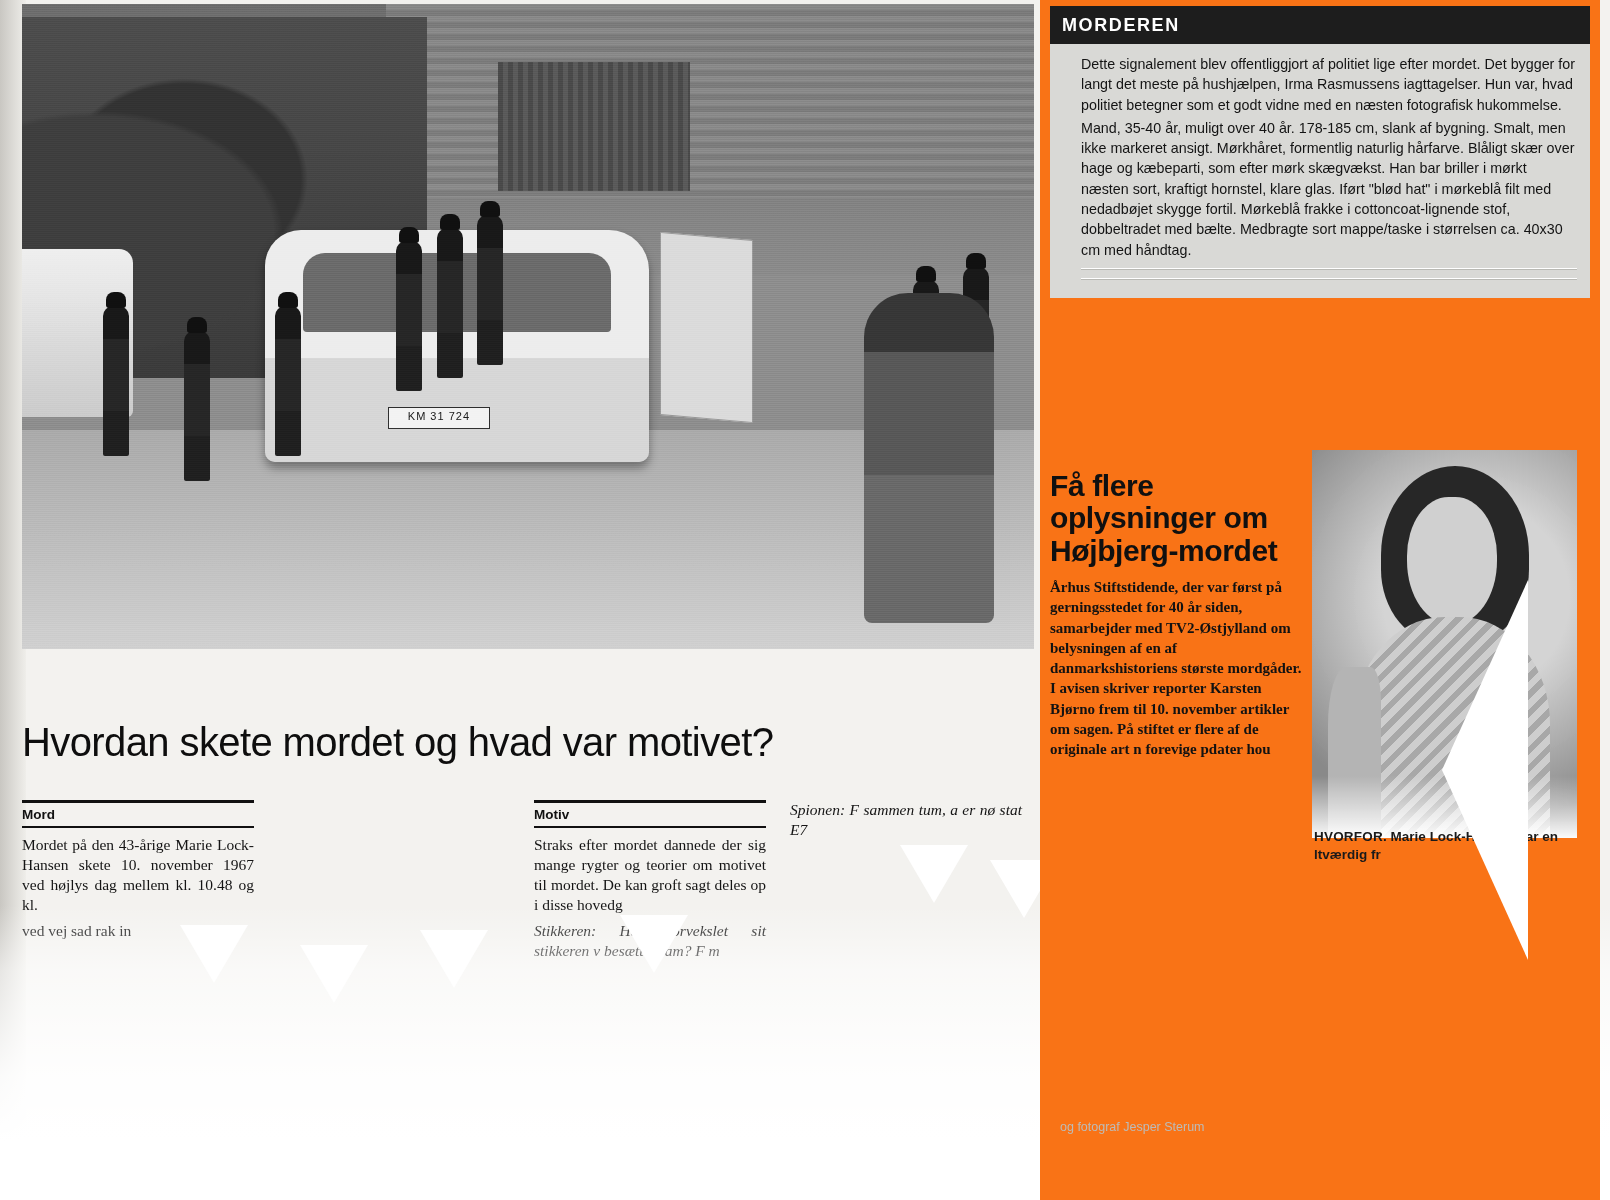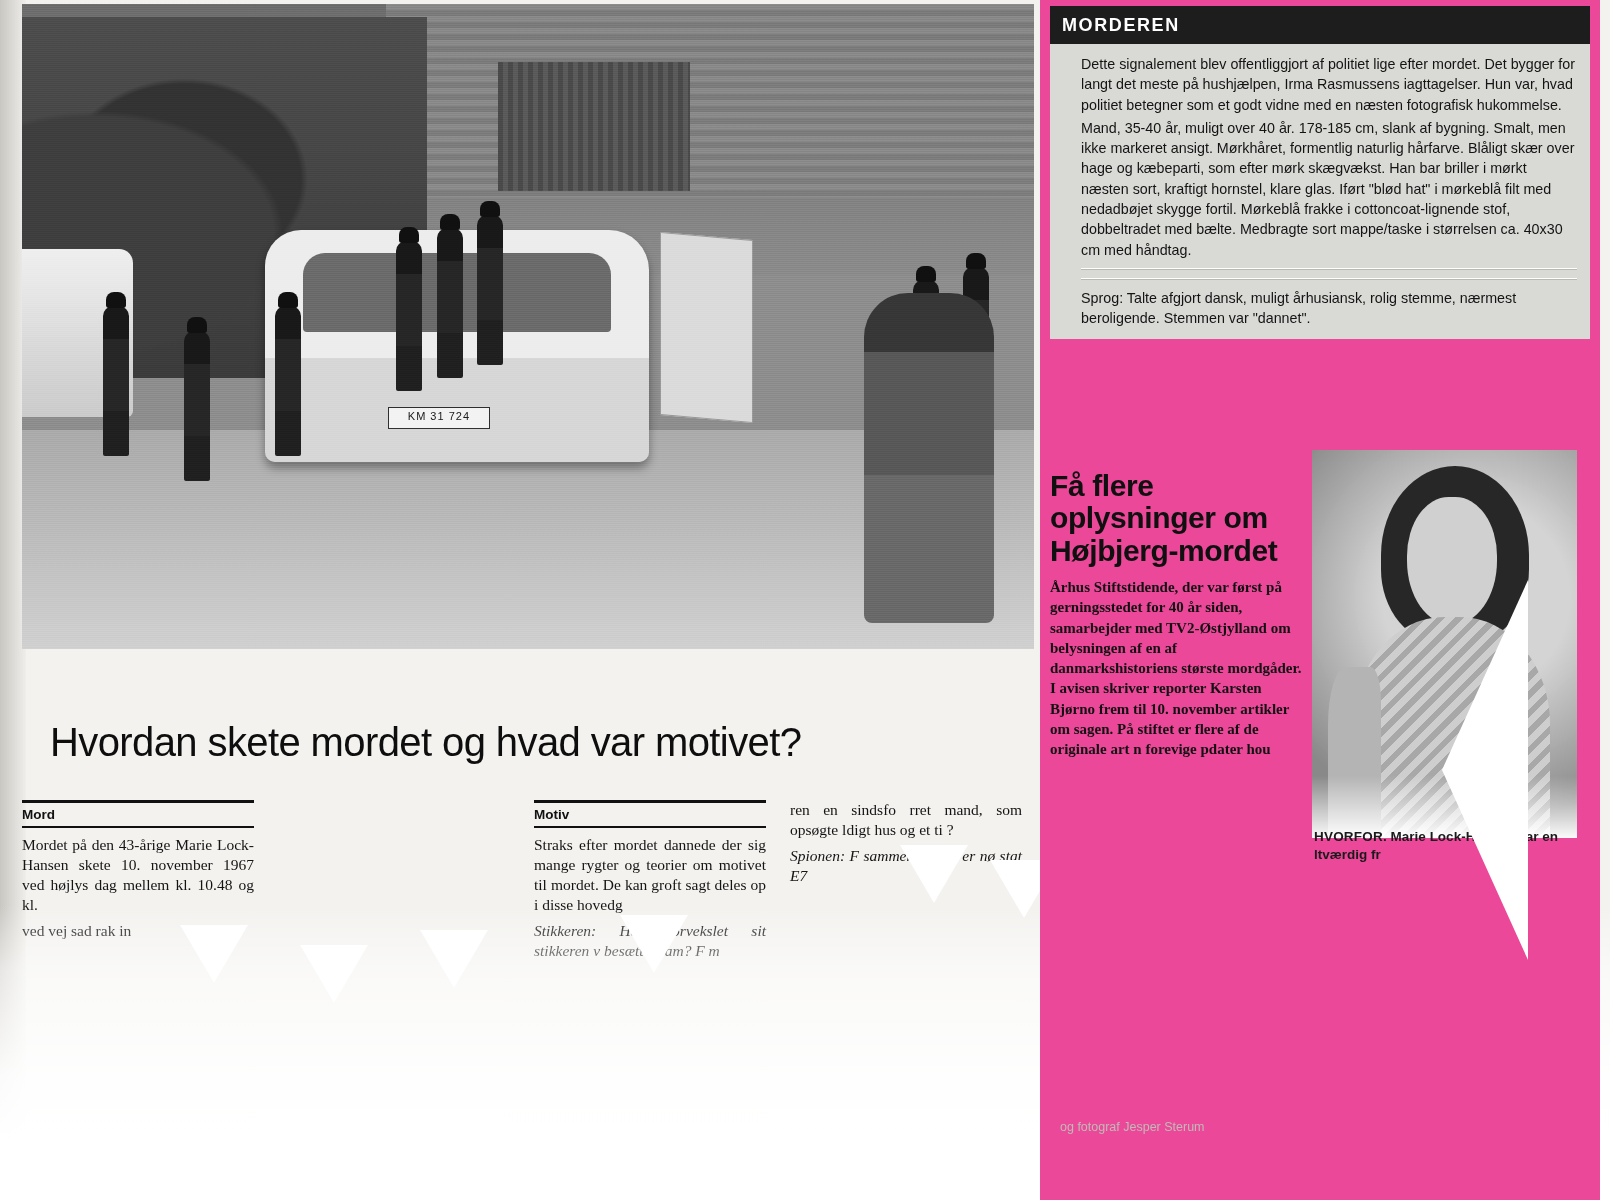--- a/index.html
+++ b/index.html
@@ -122,21 +122,21 @@
     position:absolute; left: 24px; top: 660px; width: 740px;
     font-family: "Liberation Sans", sans-serif;
     font-size: 14.5px; line-height: 1.45; color:#111;
   }
   .caption b { font-weight: 700; letter-spacing: .2px; }
 
   
   .headline {
     position:absolute; left: 22px; top: 720px; width: 960px;
     font-family: "Liberation Sans", sans-serif;
-    font-size: 40px; font-weight: 400; letter-spacing: -0.6px; color:#0e0e0e;margin-left:28px;
+    font-size: 40px; font-weight: 400; letter-spacing: -0.6px; color:#0e0e0e;
   }
 
   
   .cols {
     position:absolute; left:22px; top: 800px; width: 1010px; height: 300px;
   }
   .col {
     position:absolute; top:0; width: 232px;
     font-family: "Liberation Serif", serif;
     font-size: 15.5px; line-height: 1.30; color:#141414; text-align: justify;
@@ -172,21 +172,21 @@
     width:0; height:0;
     border-left: 34px solid transparent;
     border-right: 34px solid transparent;
     border-top: 58px solid #ffffff;
     pointer-events:none;
   }
 
   
   .rail {
     position:absolute; left: 1040px; top: 0; width: 560px; height: 1200px;
-    background:#ec4899;
+    background:#f97316;
   }
   .mord-box {
     position:absolute; left: 10px; top: 6px; width: 540px;
     background: #d9d9d6;
     border-top: 3px solid #1d1d1d;
   }
   .mord-title {
     background:#1d1d1d; color:#fff;
     font-family:"Liberation Sans", sans-serif;
     font-weight:700; font-size: 18px; letter-spacing: 1.6px;
@@ -317,21 +317,20 @@
 
 
     <div class="col c3">
       <div class="sec-rule"></div>
       <div class="sec-label">Motiv</div>
       <p>Straks efter mordet dannede der sig mange rygter og teorier om motivet til mordet. De kan groft sagt deles op i disse hovedg</p>
       <p class="it">Stikkeren: Har         forvekslet sit        stikkeren v        besættels          am? F           m</p>
     </div>
 
     <div class="col c4">
-      <p>ren en sindsfo        rret mand, som opsøgte              ldigt hus og et ti                    ?</p>
       <p class="it">Spionen: F         sammen          tum, a           er nø          stat           E7</p>
     </div>
 
   </div>
 
   <div class="fade-mask"></div>
   <div class="tri" style="left:180px; top:925px;"></div>
   <div class="tri" style="left:300px; top:945px;"></div>
   <div class="tri" style="left:420px; top:930px;"></div>
   <div class="tri" style="left:620px; top:915px;"></div>
@@ -344,21 +343,20 @@
   <div class="rail">
 
     <div class="mord-box">
       <div class="mord-title">MORDEREN</div>
       <div class="mord-body">
         <div>Dette signalement blev offentliggjort af politiet lige efter mordet. Det bygger for langt det meste på hushjælpen, Irma Rasmussens iagttagelser. Hun var, hvad politiet betegner som et godt vidne med en næsten fotografisk hukommelse.</div>
         <div style="height:3px"></div>
         <div>Mand, 35-40 år, muligt over 40 år. 178-185 cm, slank af bygning. Smalt, men ikke markeret ansigt. Mørkhåret, formentlig naturlig hårfarve. Blåligt skær over hage og kæbeparti, som efter mørk skægvækst. Han bar briller i mørkt næsten sort, kraftigt hornstel, klare glas. Iført "blød hat" i mørkeblå filt med nedadbøjet skygge fortil. Mørkeblå frakke i cottoncoat-lignende stof, dobbeltradet med bælte. Medbragte sort mappe/taske i størrelsen ca. 40x30 cm med håndtag.</div>
         <div class="mord-div"></div>
         <div class="mord-div"></div>
-        <div>Sprog: Talte afgjort dansk, muligt århusiansk, rolig stemme, nærmest beroligende. Stemmen var "dannet".</div>
       </div>
     </div>
 
     <div class="faa">
       <h2>Få flere oplysninger om Højbjerg-mordet</h2>
       <p>Århus Stiftstidende, der var først på gerningsstedet for 40 år siden, samarbejder med TV2-Østjylland om belysningen af en af danmarkshistoriens største mordgåder. I avisen skriver reporter Karsten Bjørno frem til 10. november artikler om sagen. På stiftet er flere af de originale art                          n forevige                    pdater                    hou</p>
     </div>
 
     <div class="portrait">
       <div class="pt-bg"></div>

